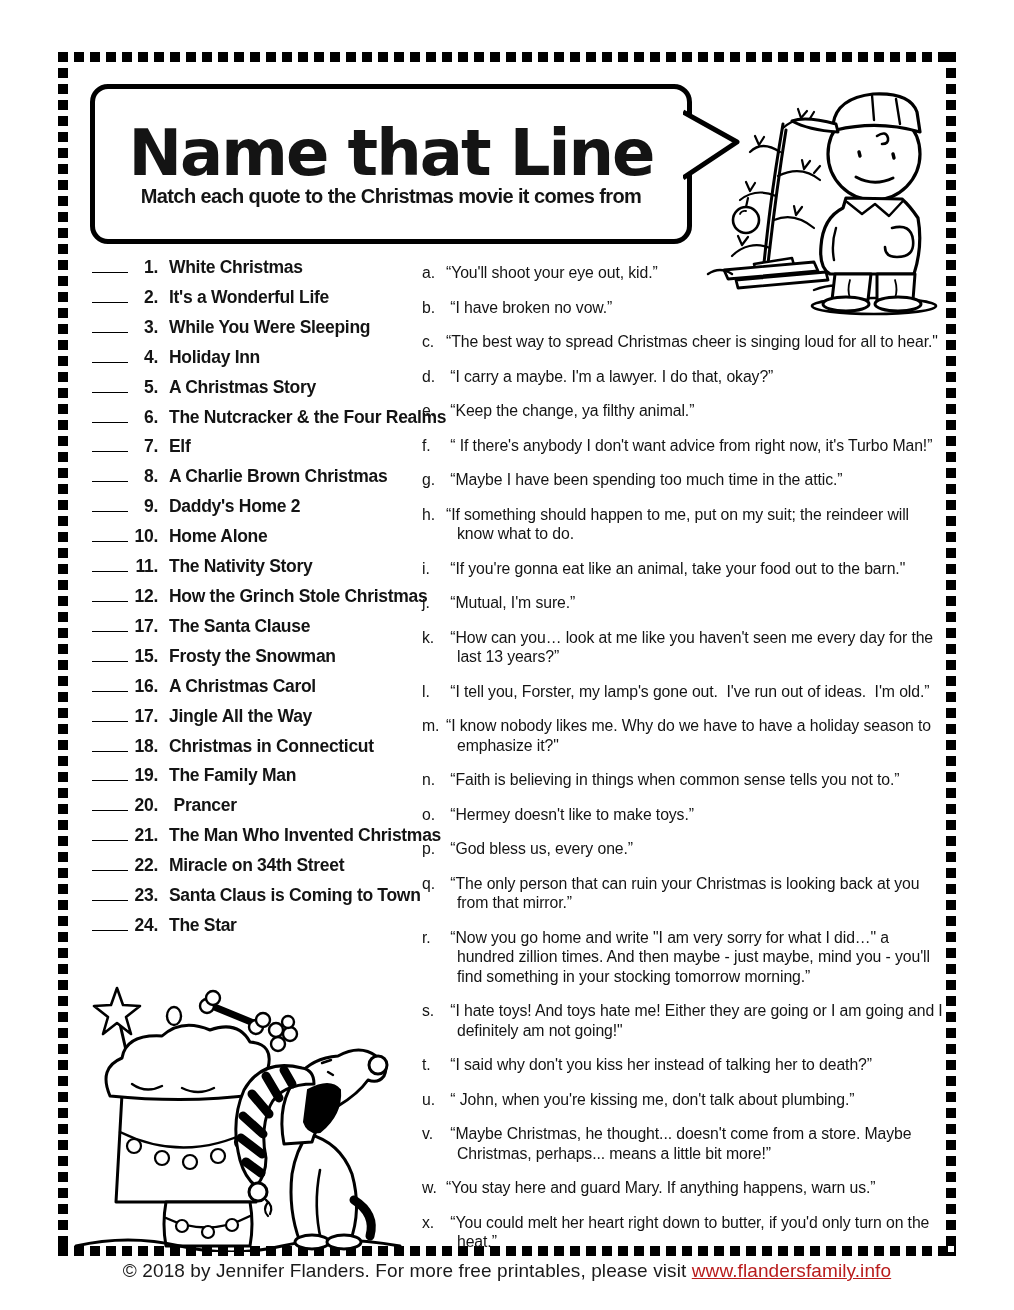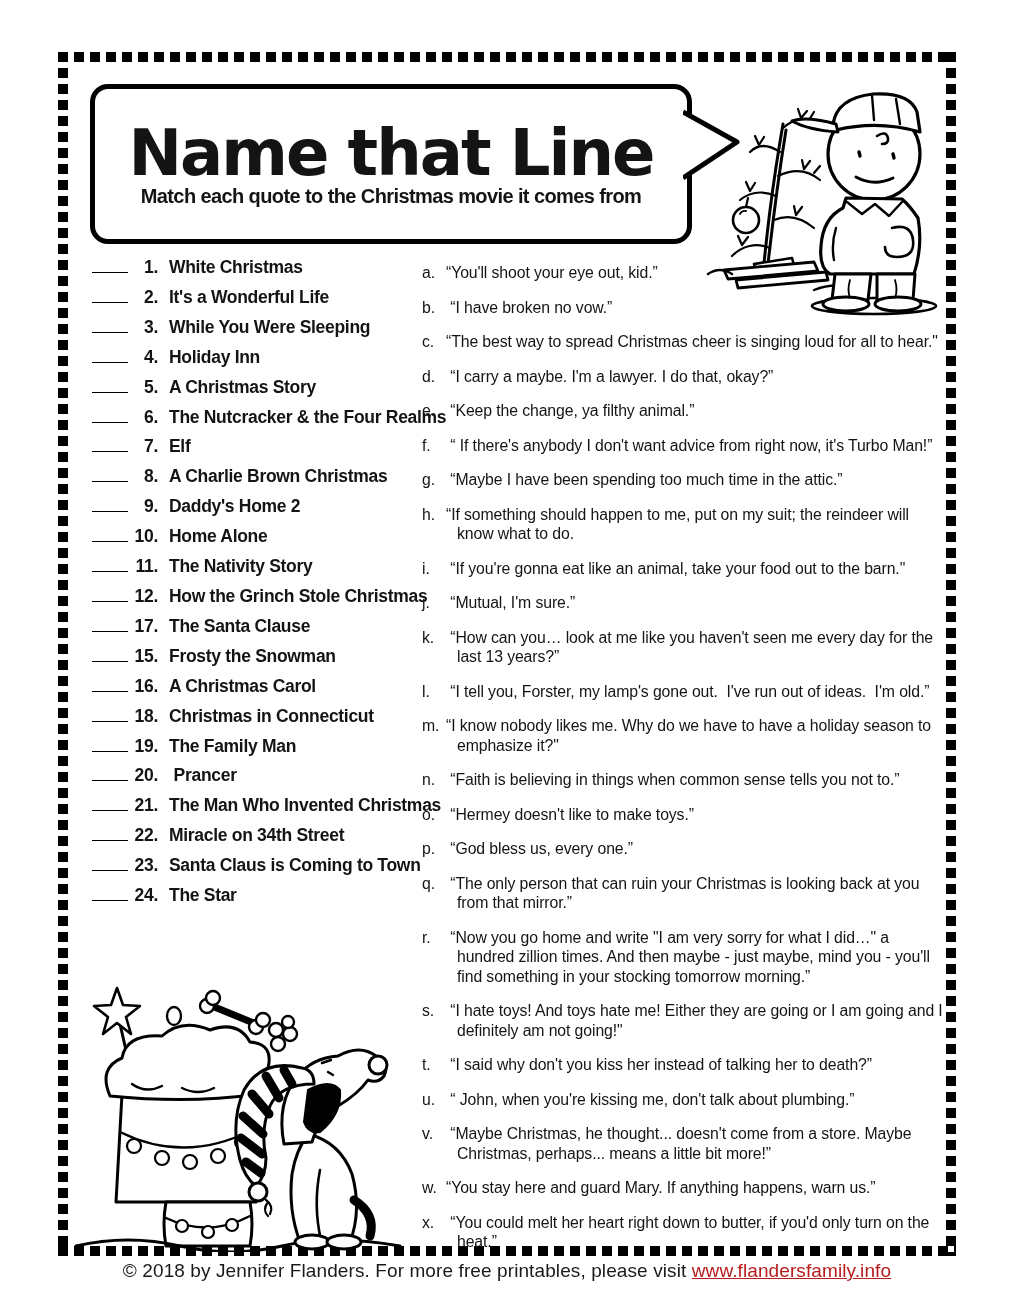--- a/index.html
+++ b/index.html
@@ -186,20 +186,23 @@
       </div>
 
       <div class="movie-row">
         <span class="blank"></span><span class="num">15.</span><span class="mtitle">Frosty the Snowman</span>
       </div>
 
       <div class="movie-row">
         <span class="blank"></span><span class="num">16.</span><span class="mtitle">A Christmas Carol</span>
       </div>
 
+      <div class="movie-row">
+        <span class="blank"></span><span class="num">17.</span><span class="mtitle">Jingle All the Way</span>
+      </div>
 
       <div class="movie-row">
         <span class="blank"></span><span class="num">18.</span><span class="mtitle">Christmas in Connecticut</span>
       </div>
 
       <div class="movie-row">
         <span class="blank"></span><span class="num">19.</span><span class="mtitle">The Family Man</span>
       </div>
 
       <div class="movie-row">

